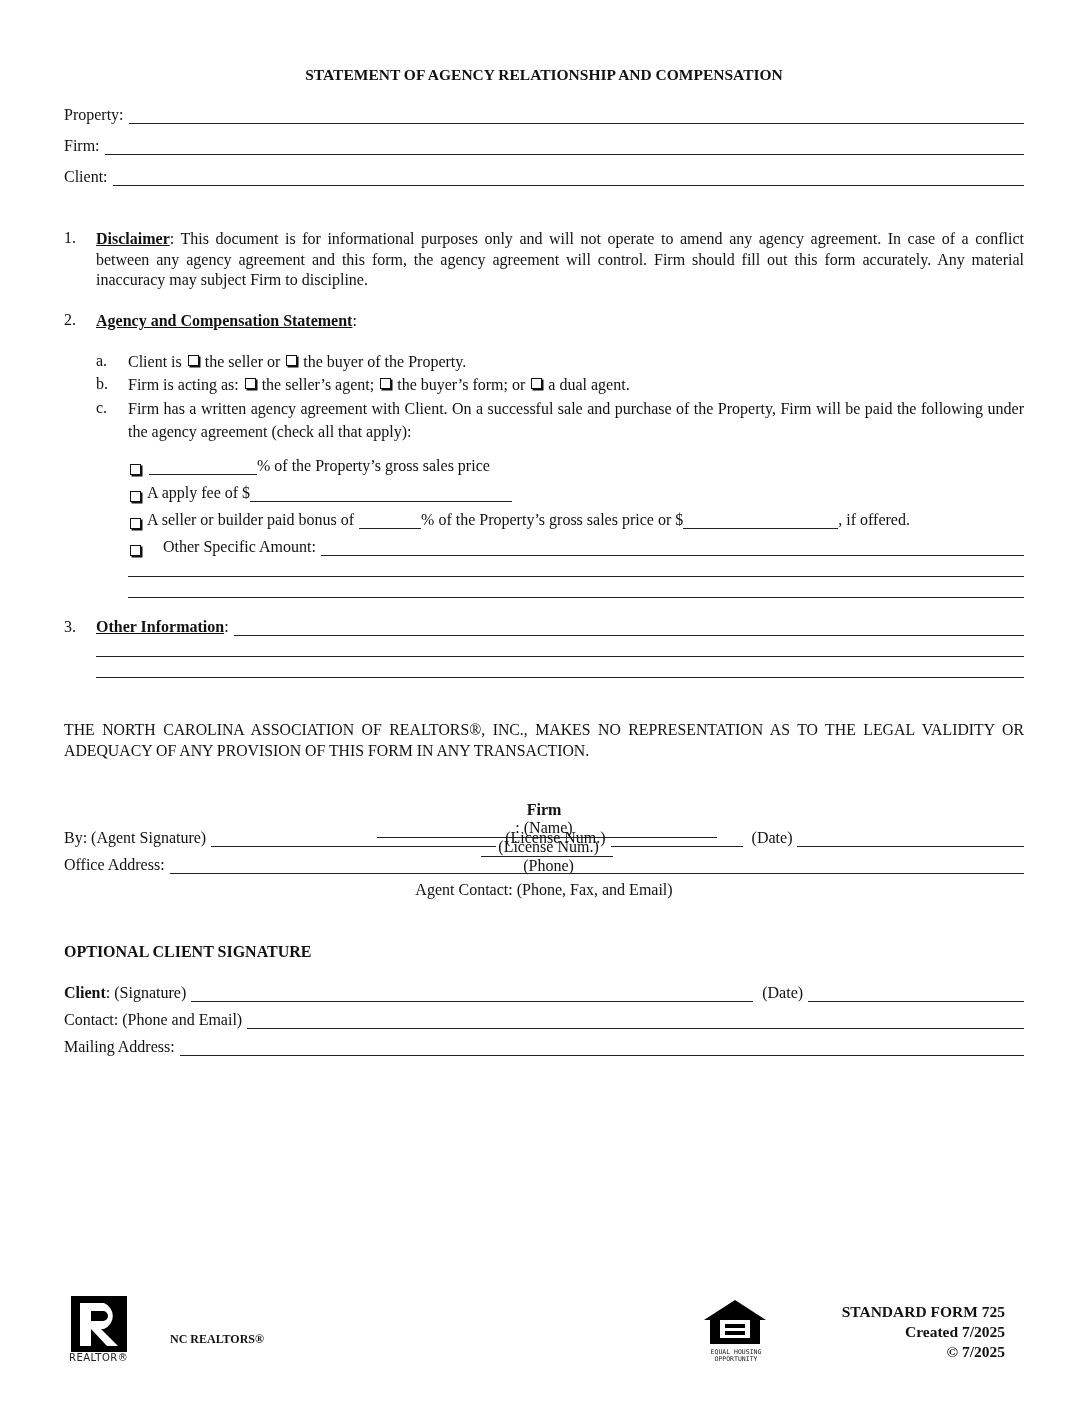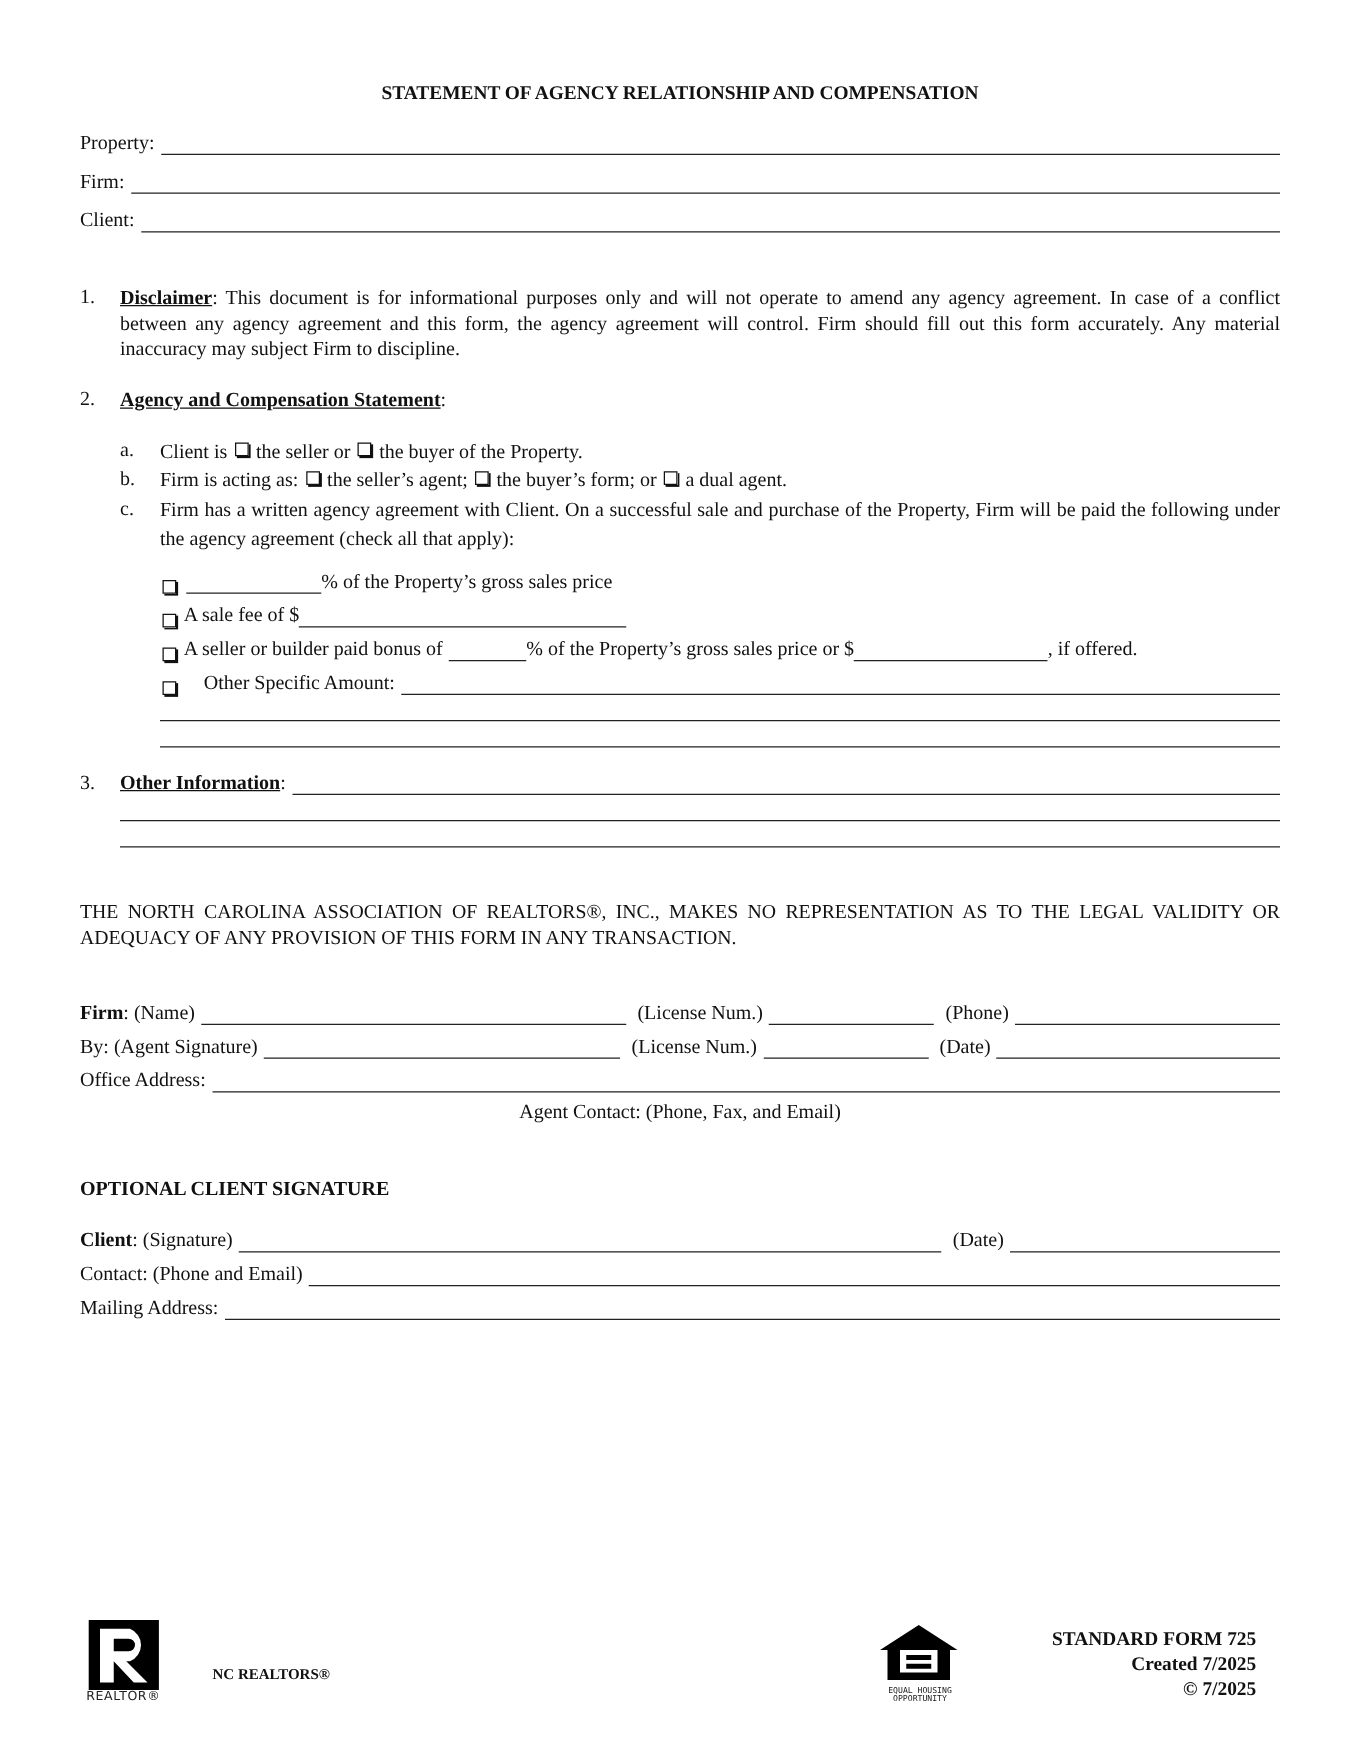--- a/index.html
+++ b/index.html
@@ -68,21 +68,21 @@
 <div class="sub" style="top:399px;">c.</div>
 <div class="subtext" style="top:397px;">Firm has a written agency agreement with Client. On a successful sale and purchase of the Property, Firm will be paid the following under the agency agreement (check all that apply):</div>
 
 <div class="opt" style="top:455px;">
   <span class="cb"></span>
   <span class="fixedline" style="width:108px;margin-left:6px;"></span>
   <span>% of the Property’s gross sales price</span>
 </div>
 <div class="opt" style="top:482px;">
   <span class="cb"></span>
-  <span style="margin-left:4px;">A sale fee of $</span>
+  <span style="margin-left:4px;">A apply fee of $</span>
   <span class="fixedline" style="width:262px;"></span>
 </div>
 <div class="opt" style="top:509px;">
   <span class="cb"></span>
   <span style="margin-left:4px;">A seller or builder paid bonus of</span>
   <span class="fixedline" style="width:62px;margin-left:5px;"></span>
   <span>% of the Property’s gross sales price or $</span>
   <span class="fixedline" style="width:155px;"></span>
   <span>, if offered.</span>
 </div>
@@ -106,21 +106,21 @@
 </div>
 <div class="row" style="top:638px;left:96px;">
     <span class="line" style="margin-left:0;"></span>
   </div>
 <div class="row" style="top:659px;left:96px;">
     <span class="line" style="margin-left:0;"></span>
   </div>
 
 <div class="abs disclaim">THE NORTH CAROLINA ASSOCIATION OF REALTORS®, INC., MAKES NO REPRESENTATION AS TO THE LEGAL VALIDITY OR ADEQUACY OF ANY PROVISION OF THIS FORM IN ANY TRANSACTION.</div>
 
-<div class="row" style="top:801px;">
+<div class="row" style="top:801px;flex-direction:column;">
   <span class="b">Firm</span>
     <span>: (Name)</span>
   <span class="fixedline" style="width:340px;margin-left:5px;"></span>
   <span style="margin-left:9px;">(License Num.)</span>
   <span class="fixedline" style="width:132px;margin-left:5px;"></span>
   <span style="margin-left:9px;">(Phone)</span>
   <span class="line"></span>
 </div>
 <div class="row" style="top:828px;">
   <span>By: (Agent Signature)</span>

